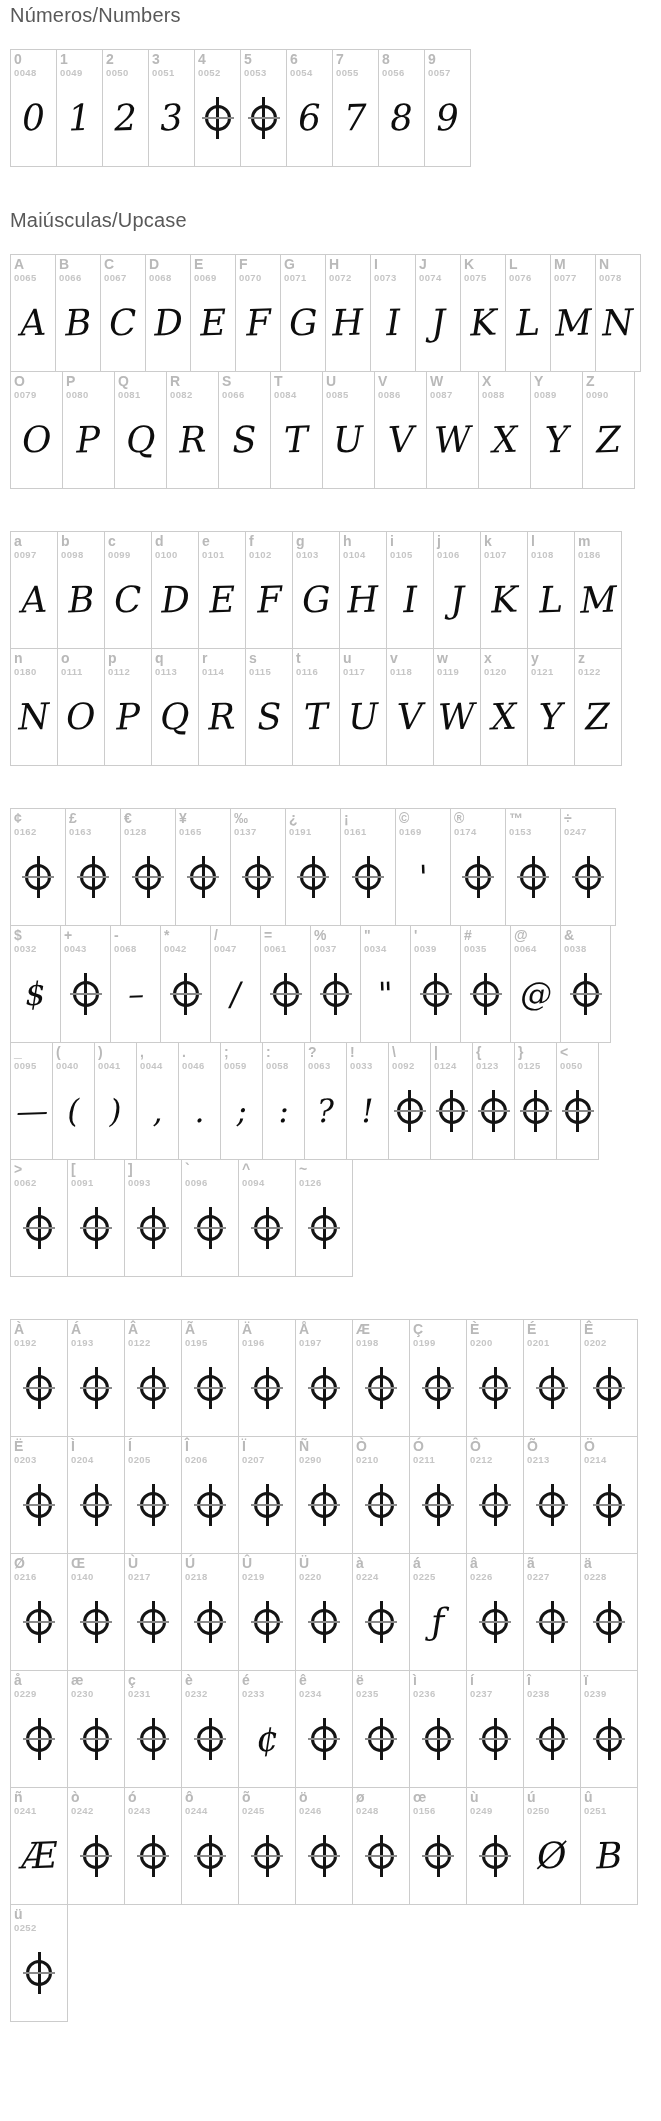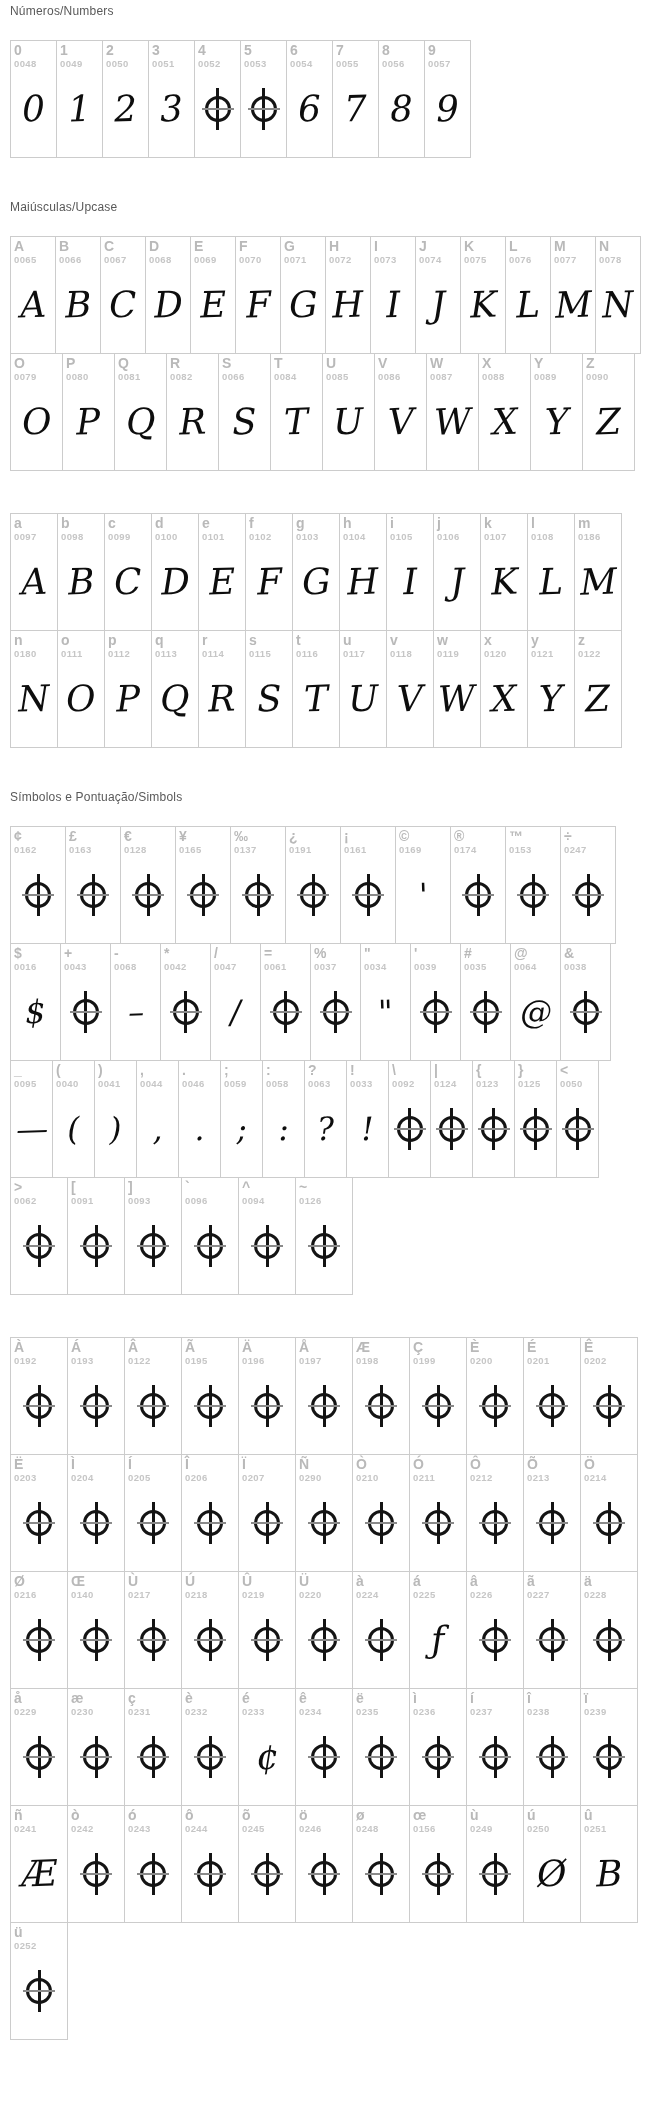--- a/index.html
+++ b/index.html
@@ -1,20 +1,20 @@
 <!DOCTYPE html>
 <html><head>
 <meta charset="utf-8">
 <style>
   html,body{margin:0;padding:0;background:#ffffff;}
   body{width:661px;font-family:"Liberation Sans",sans-serif;}
   #charmap{padding:4px 0 20px 10px;}
   section{margin:0 0 42px 0;}
   section h2{
-    font-size:12px;font-weight:normal;color:#595959;margin:0 0 22px 0;
+    font-size:20px;font-weight:normal;color:#595959;margin:0 0 22px 0;
     font-family:"Liberation Sans",sans-serif;letter-spacing:0.2px;
   }
   .row{display:flex;flex-wrap:nowrap;}
   .cell{
     box-sizing:border-box;height:118px;background:#ffffff;
     border:1px solid #cccccc;margin-left:-1px;margin-top:-1px;
     display:flex;flex-direction:column;overflow:hidden;
   }
   .row:first-of-type .cell{margin-top:0;}
   .cell:first-child{margin-left:0;}
@@ -620,21 +620,20 @@
             <span class="ch">z</span>
             <span class="code">0122</span>
           </div>
           <div class="gwrap">
             <span class="glyph">Z</span>
           </div>
         </div>
       </div>
     </section>
     <section class="s3">
-      <h2>Símbolos e Pontuação/Simbols</h2>
       <div class="row r0">
         <div class="cell">
           <div class="lab">
             <span class="ch">¢</span>
             <span class="code">0162</span>
           </div>
           <div class="gwrap">
             <span class="notdef"></span>
           </div>
         </div>
@@ -726,21 +725,21 @@
           </div>
           <div class="gwrap">
             <span class="notdef"></span>
           </div>
         </div>
       </div>
       <div class="row r1">
         <div class="cell">
           <div class="lab">
             <span class="ch">$</span>
-            <span class="code">0016</span>
+            <span class="code">0032</span>
           </div>
           <div class="gwrap">
             <span class="glyph">$</span>
           </div>
         </div>
         <div class="cell">
           <div class="lab">
             <span class="ch">+</span>
             <span class="code">0043</span>
           </div>

